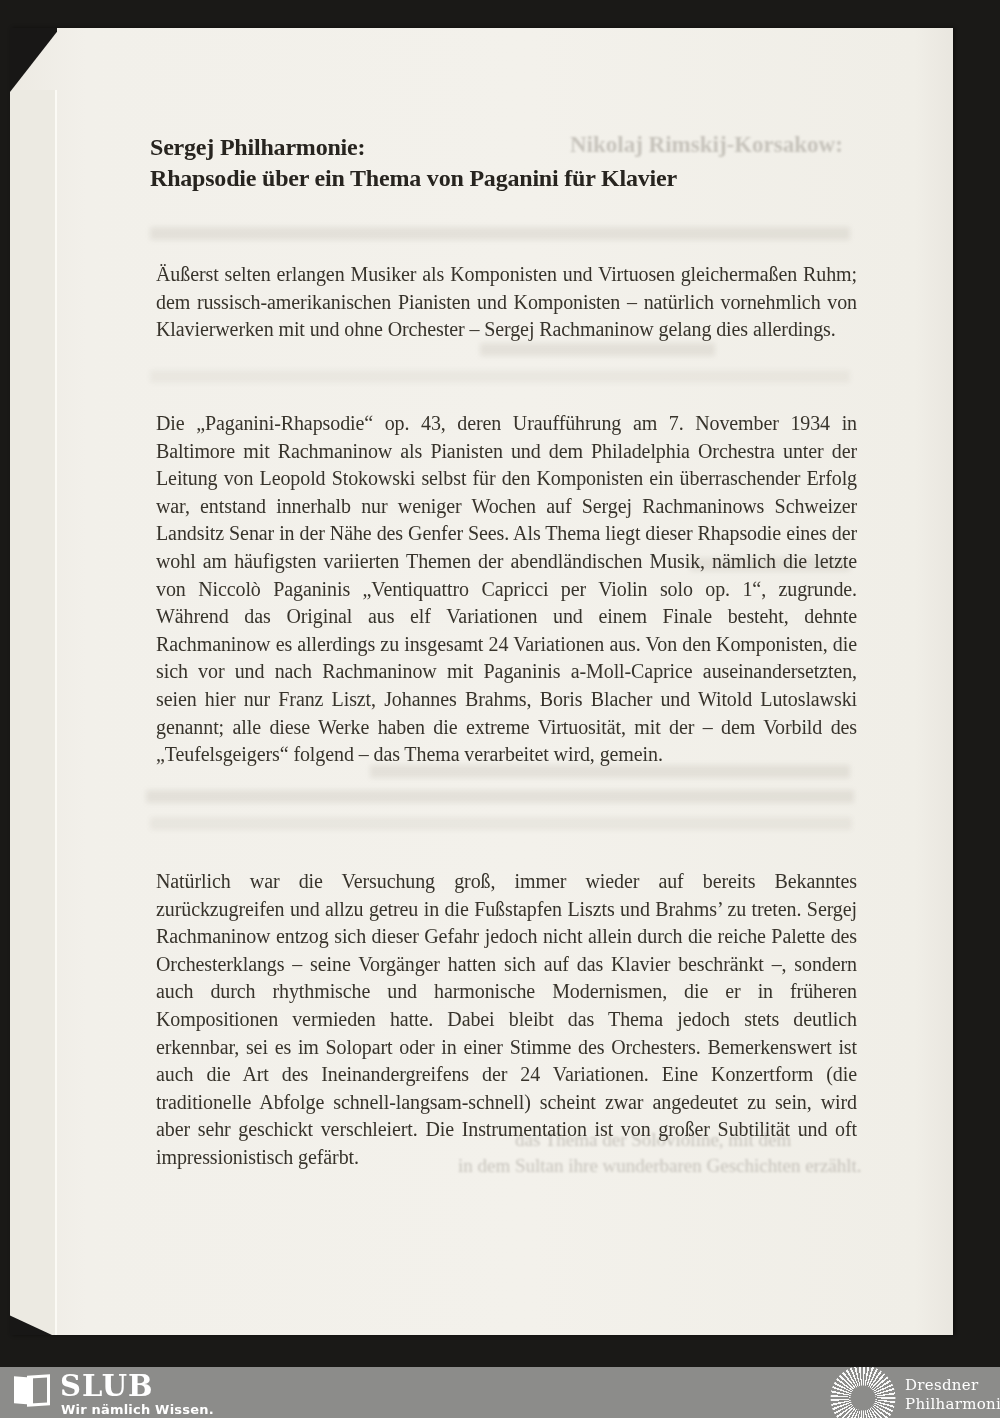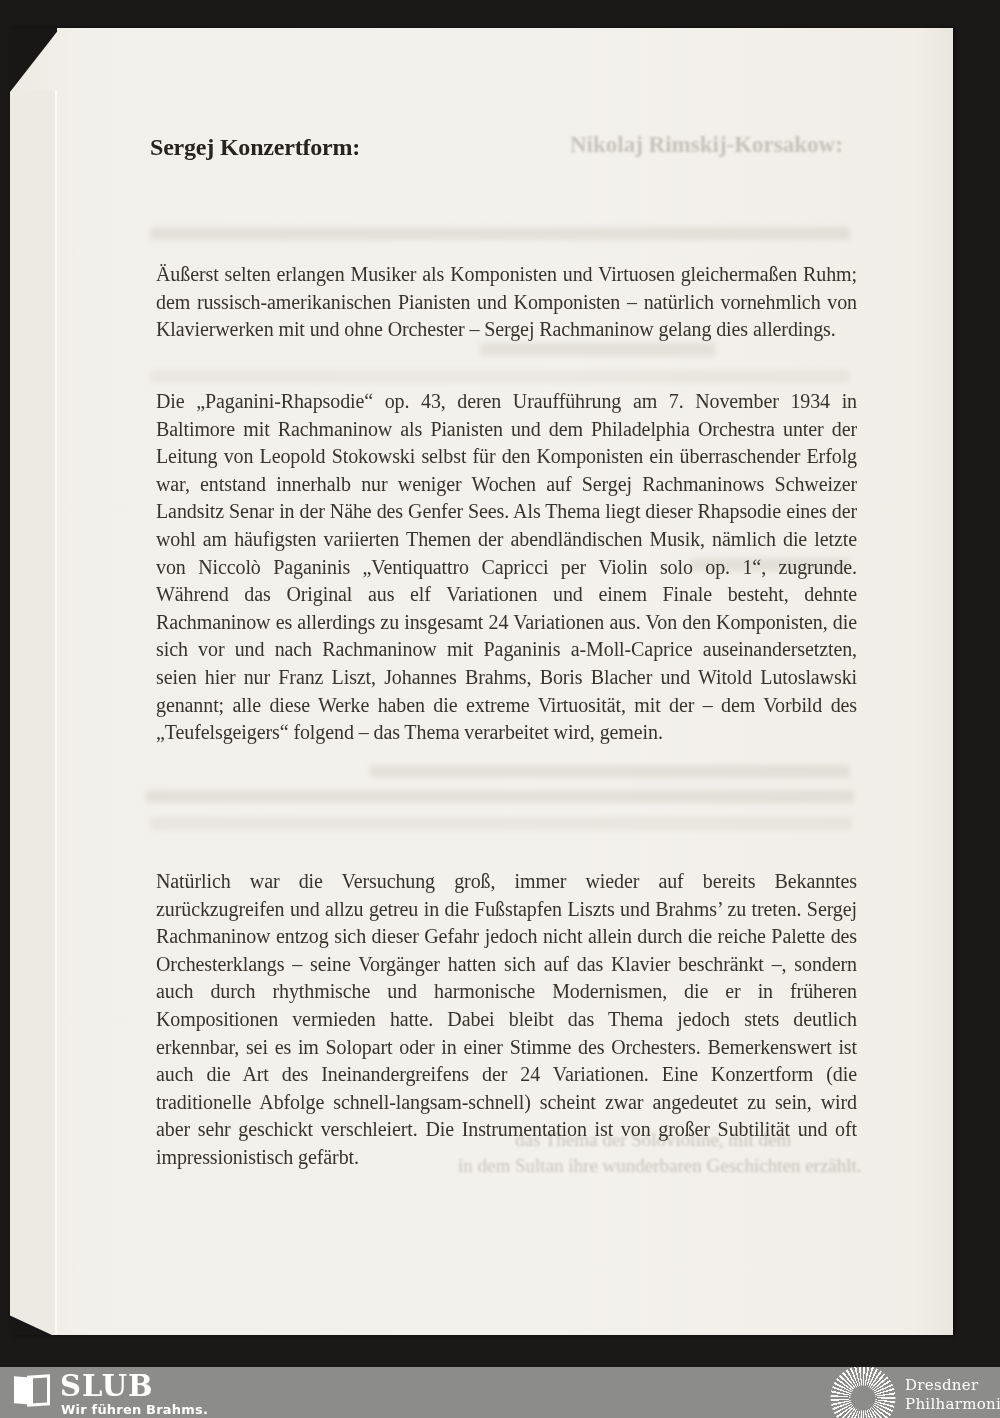--- a/index.html
+++ b/index.html
@@ -31,21 +31,21 @@
     position:absolute;left:140px;top:104px;width:715px;
     font-size:24px;line-height:31px;font-weight:bold;color:#27241f;
     letter-spacing:-0.2px;
   }
   .body-par{
     position:absolute;left:138px;width:701px;margin:8px;
     font-size:20px;line-height:27.6px;color:#37332b;
     text-align:justify;letter-spacing:-0.1px;
   }
   .par-1{top:225px;}
-  .par-2{top:352px;}
+  .par-2{top:374px;}
   .par-3{top:832px;}
   
   .bleed-text{
     position:absolute;color:rgba(95,90,78,.30);filter:blur(1.2px);
     white-space:nowrap;
   }
   .bleed-heading{left:560px;top:104px;font-size:23px;font-weight:bold;}
   .bleed-b1{left:505px;top:1101px;font-size:19px;}
   .bleed-b2{left:448px;top:1127px;font-size:19px;}
   .bleed-bar{
@@ -103,37 +103,38 @@
   <div class="bleed-bar" style="left:470px;top:315px;width:235px;"></div>
   <div class="bleed-bar" style="left:140px;top:342px;width:700px;opacity:.6;"></div>
   <div class="bleed-bar" style="left:680px;top:530px;width:160px;"></div>
   <div class="bleed-bar" style="left:360px;top:737px;width:480px;"></div>
   <div class="bleed-bar" style="left:136px;top:762px;width:708px;"></div>
   <div class="bleed-bar" style="left:140px;top:789px;width:702px;opacity:.7;"></div>
   <div class="bleed-text bleed-b1">das Thema der Solovioline, mit dem</div>
   <div class="bleed-text bleed-b2">in dem Sultan ihre wunderbaren Geschichten erzählt.</div>
 
   <div class="doc-title">
-    <div>Sergej Konzertform:</div>
+    <div>Sergej Philharmonie:</div>
+    <div>Rhapsodie über ein Thema von Paganini für Klavier</div>
   </div>
 
   <p class="body-par par-1">Äußerst selten erlangen Musiker als Komponisten und Virtuosen gleichermaßen Ruhm; dem russisch-amerikanischen Pianisten und Komponisten – natürlich vornehmlich von Klavierwerken mit und ohne Orchester – Sergej Rachmaninow gelang dies allerdings.</p>
   <p class="body-par par-2">Die „Paganini-Rhapsodie“ op. 43, deren Uraufführung am 7. November 1934 in Baltimore mit Rachmaninow als Pianisten und dem Philadelphia Orchestra unter der Leitung von Leopold Stokowski selbst für den Komponisten ein überraschender Erfolg war, entstand innerhalb nur weniger Wochen auf Sergej Rachmaninows Schweizer Landsitz Senar in der Nähe des Genfer Sees. Als Thema liegt dieser Rhapsodie eines der wohl am häufigsten variierten Themen der abendländischen Musik, nämlich die letzte von Niccolò Paganinis „Ventiquattro Capricci per Violin solo op. 1“, zugrunde. Während das Original aus elf Variationen und einem Finale besteht, dehnte Rachmaninow es allerdings zu insgesamt 24 Variationen aus. Von den Komponisten, die sich vor und nach Rachmaninow mit Paganinis a-Moll-Caprice auseinandersetzten, seien hier nur Franz Liszt, Johannes Brahms, Boris Blacher und Witold Lutoslawski genannt; alle diese Werke haben die extreme Virtuosität, mit der – dem Vorbild des „Teufelsgeigers“ folgend – das Thema verarbeitet wird, gemein.</p>
   <p class="body-par par-3">Natürlich war die Versuchung groß, immer wieder auf bereits Bekanntes zurückzugreifen und allzu getreu in die Fußstapfen Liszts und Brahms’ zu treten. Sergej Rachmaninow entzog sich dieser Gefahr jedoch nicht allein durch die reiche Palette des Orchesterklangs – seine Vorgänger hatten sich auf das Klavier beschränkt –, sondern auch durch rhythmische und harmonische Modernismen, die er in früheren Kompositionen vermieden hatte. Dabei bleibt das Thema jedoch stets deutlich erkennbar, sei es im Solopart oder in einer Stimme des Orchesters. Bemerkenswert ist auch die Art des Ineinandergreifens der 24 Variationen. Eine Konzertform (die traditionelle Abfolge schnell-langsam-schnell) scheint zwar angedeutet zu sein, wird aber sehr geschickt verschleiert. Die Instrumentation ist von großer Subtilität und oft impressionistisch gefärbt.</p>
 </div>
 
 <div class="footer-bar">
 
   <div class="slub-logo">
     <div class="slub-book">
       <div class="page-back"></div>
       <div class="page-front"></div>
     </div>
     <div class="slub-word">SLUB</div>
-    <div class="slub-tagline">Wir führen Brahms.</div>
+    <div class="slub-tagline">Wir nämlich Wissen.</div>
   </div>
 
   <div class="phil-logo">
     <div class="sunburst"></div>
     <div class="phil-name">
       <div>Dresdner</div>
       <div>Philharmonie</div>
     </div>
   </div>
 

